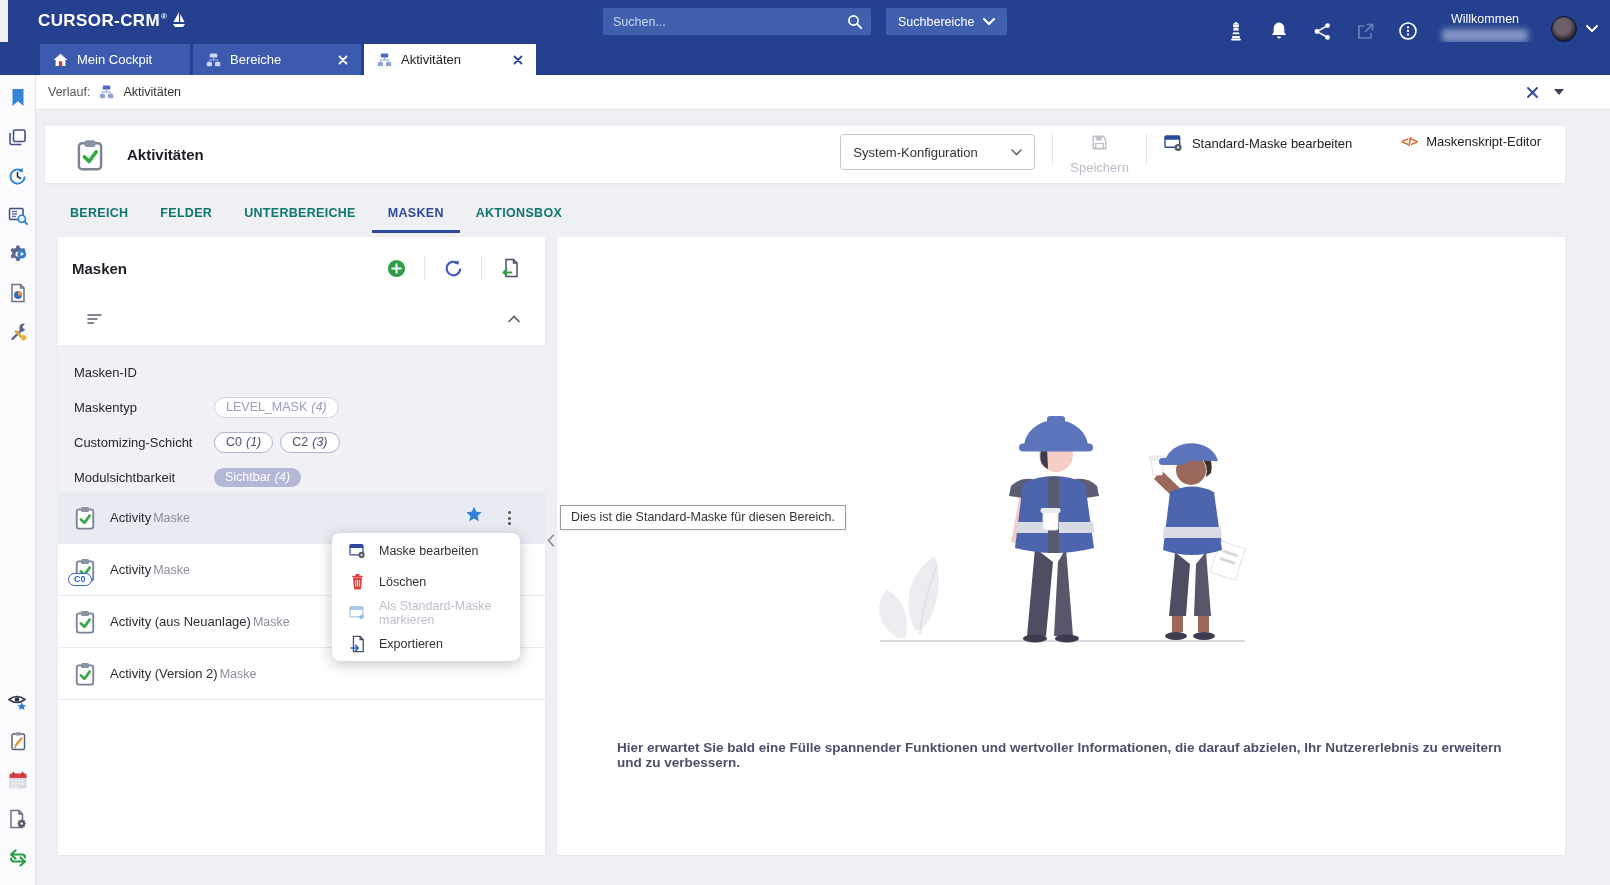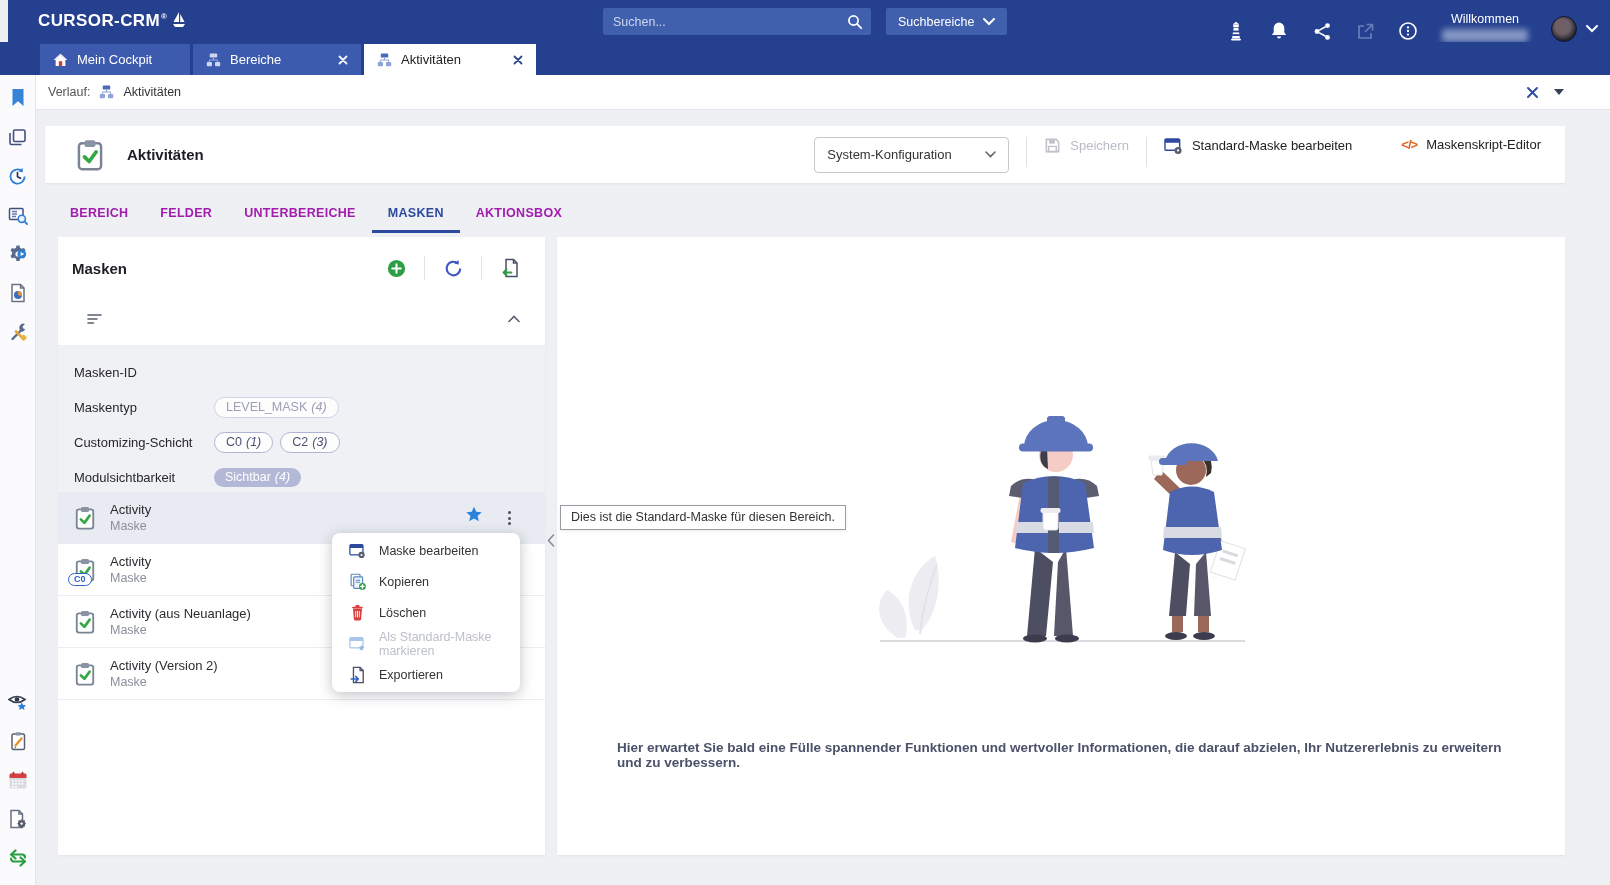--- a/index.html
+++ b/index.html
@@ -66,28 +66,28 @@
   .header-card { position:absolute; left:45px; top:126px; width:1520px; height:57px;
     background:#fff; box-shadow:0 1px 2px rgba(40,45,60,.07);
     display:flex; align-items:center; padding:0 24px 0 30px; }
   .page-title { margin-left:22px; font-size:15px; font-weight:bold; color:#1e1e24; }
   .header-tools { margin-left:auto; display:flex; align-items:flex-start; gap:17px; }
   .config-select { width:195px; height:36px; border:1px solid #c6c8cf; border-radius:4px;
     display:flex; align-items:center; justify-content:space-between; padding:0 12px;
     font-size:13px; color:#333; cursor:pointer; background:#fff; }
   .v-div { width:1px; height:30px; background:#e2e3e8; }
   .tool-btn { display:flex; align-items:center; gap:9px; font-size:13px; color:#222; cursor:pointer; white-space:nowrap; }
-  .tool-btn.disabled { color:#b9bcc6; cursor:default; }
+  .tool-btn.disabled { color:#b9bcc6; cursor:default;flex-direction:column; }
   .tool-btn.script { margin-left:32px; }
   .code-glyph { color:#e0661f; font-weight:bold; font-size:13px; letter-spacing:-1px; }
 
   
   .section-tabs { position:absolute; left:54px; top:197px; height:36px; display:flex; }
   .stab { padding:0 16px; line-height:33px; font-size:12.5px; font-weight:bold;
-    color:#a21caf; letter-spacing:.3px; cursor:pointer; position:relative; }
+    color:#0f766e; letter-spacing:.3px; cursor:pointer; position:relative; }
   .stab.active { color:#2d4a9e; }
   .stab.active::after { content:""; position:absolute; left:0; right:0; bottom:0; height:3px; background:#2d4a9e; }
 
   
   .left-panel { position:absolute; left:58px; top:237px; width:487px; height:618px;
     background:#fff; box-shadow:0 1px 2px rgba(40,45,60,.06); }
   .panel-header { height:62px; display:flex; align-items:center; padding:0 24px 0 14px; }
   .panel-title { font-size:15px; font-weight:bold; color:#1e1e24; }
   .panel-header-tools { margin-left:auto; display:flex; align-items:center; gap:17px; }
   .panel-header-tools .v-div { height:24px; }
@@ -109,21 +109,21 @@
   .chip { border-radius:11px; padding:2px 11px 3px; font-size:12.5px; display:flex; gap:4px; white-space:nowrap; }
   .chip .cnt { font-style:italic; }
   .chip.outline-muted { border:1px solid #ced2e4; color:#9ba0b8; background:#fdfdfe; }
   .chip.outline { border:1px solid #aeb4d2; color:#4e5370; background:#fdfdfe; }
   .chip.filled { background:#b2b8d6; color:#fff; }
 
   .mask-list .mask-item { position:relative; height:52px; display:flex; align-items:center;
     gap:14px; padding:0 16px; border-bottom:1px solid #ececf0; cursor:pointer; }
   .mask-item.selected { background:#e9ebf2; }
   .mask-item .icon-wrap { position:relative; width:22px; height:24px; flex:none; }
-  .mask-texts { display:flex; flex-direction:column; gap:2px; }
+  .mask-texts { display:flex; flex-direction:row; gap:2px;align-items:flex-end; }
   .mask-title { font-size:13px; color:#2b2b31; }
   .mask-sub { font-size:12.5px; color:#8b8f9c; }
   .layer-badge { position:absolute; left:-6px; bottom:-4px; background:#fff;
     border:1.5px solid #2d62c8; color:#2d62c8; font-size:9px; font-weight:bold;
     border-radius:8px; padding:0 5px; line-height:11px; }
   .row-star { position:absolute; right:62px; top:14px; cursor:pointer; }
   .kebab { position:absolute; right:32px; top:17px; display:flex; flex-direction:column; gap:2.5px;
     padding:2px; cursor:pointer; }
   .kebab i { width:3px; height:3px; border-radius:50%; background:#4a4f58; }
 
@@ -660,32 +660,20 @@
           <rect x="1" y="2" width="15.5" height="12" rx="1.2" fill="#fff" stroke="#2d4a9e" stroke-width="1.5"></rect>
           <path d="M1 3.2 a1.2 1.2 0 0 1 1.2 -1.2 h13.1 a1.2 1.2 0 0 1 1.2 1.2 V6 H1 Z" fill="#2d4a9e"></path>
           <circle cx="14.8" cy="14.2" r="3.7" fill="#585d6d"></circle>
           <circle cx="14.8" cy="14.2" r="1.2" fill="#fff"></circle>
         </svg>
       </span>
       <span>Maske bearbeiten</span>
     </div>
     <div class="menu-item">
       <span class="mi-icon">
-        <svg width="17" height="17" viewBox="0 0 20 20">
-          <rect x="2.5" y="1.5" width="10.5" height="13.5" rx="1" fill="#fff" stroke="#5b8ac4" stroke-width="1.4"></rect>
-          <rect x="5.5" y="4.5" width="10.5" height="13.5" rx="1" fill="#eef3fb" stroke="#5b8ac4" stroke-width="1.4"></rect>
-          <path d="M8 8.5 h5 M8 11 h5" stroke="#5b8ac4" stroke-width="1.2"></path>
-          <circle cx="15.8" cy="15.8" r="4" fill="#2e9e44"></circle>
-          <path d="M15.8 13.8 v4 M13.8 15.8 h4" stroke="#fff" stroke-width="1.6" stroke-linecap="round"></path>
-        </svg>
-      </span>
-      <span>Kopieren</span>
-    </div>
-    <div class="menu-item">
-      <span class="mi-icon">
         <svg width="15" height="17" viewBox="0 0 20 22">
           <path d="M4 6 h12 l-1.2 14 a1.8 1.8 0 0 1 -1.8 1.6 H7 a1.8 1.8 0 0 1 -1.8 -1.6 Z" fill="#d84040"></path>
           <rect x="2.8" y="3.2" width="14.4" height="2.3" rx="1.1" fill="#d84040"></rect>
           <rect x="7.2" y="1" width="5.6" height="2.6" rx="1.2" fill="#d84040"></rect>
           <path d="M7.6 9 v8.5 M10 9 v8.5 M12.4 9 v8.5" stroke="#fff" stroke-width="1.2"></path>
         </svg>
       </span>
       <span>Löschen</span>
     </div>
     <div class="menu-item disabled">

